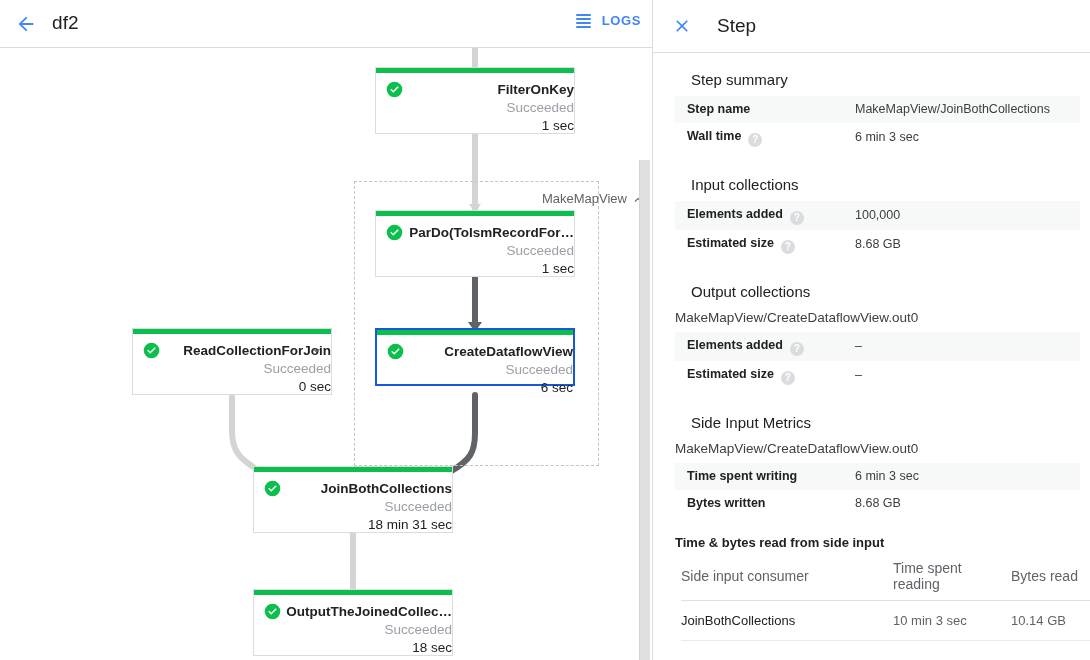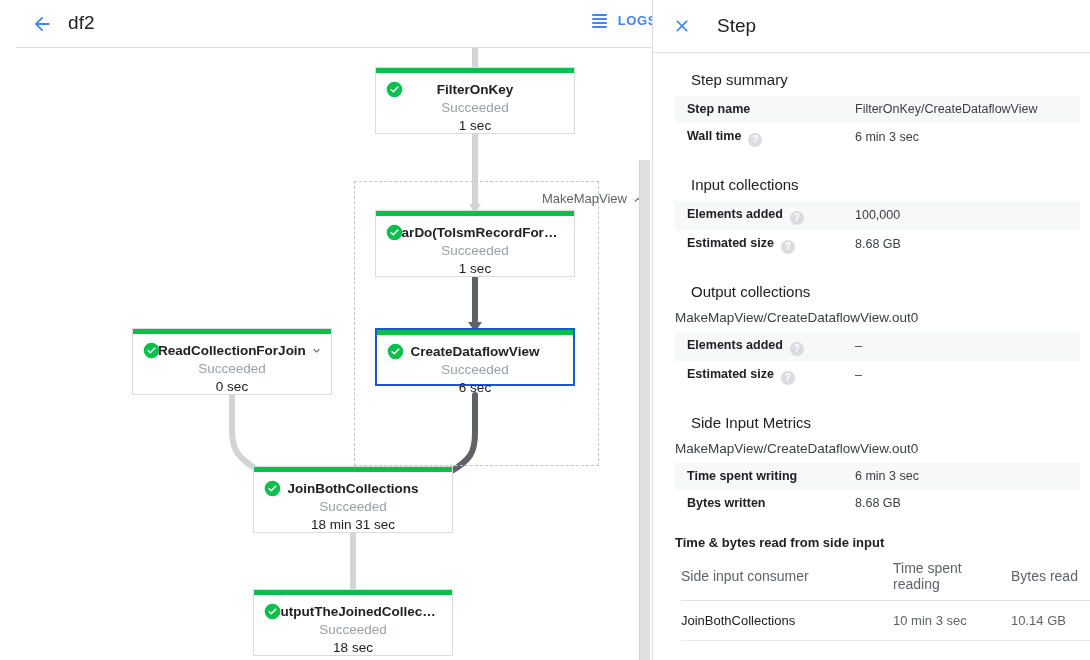--- a/index.html
+++ b/index.html
@@ -10,21 +10,21 @@
     background: #fff;
     font-family: "Liberation Sans", sans-serif;
     -webkit-font-smoothing: antialiased;
   }
   #app { position: relative; width: 1090px; height: 660px; display: flex; }
 
   
   #left { position: relative; width: 653px; height: 660px; background: #fff; }
 
   #left-header {
-    position: absolute; left: 16px; top: 0; width: 691px; height: 48px;
+    position: absolute; left: 0; top: 0; width: 691px; height: 48px;
     background: #fff; border-bottom: 1px solid #dadce0;
   }
   #back-arrow {
     position: absolute; left: 12px; top: 10px; width: 28px; height: 28px;
     display: flex; align-items: center; justify-content: center;
     cursor: pointer;
   }
   #job-title {
     position: absolute; left: 52px; top: 12px;
     font-size: 19px; color: #202124; letter-spacing: .1px;
@@ -64,21 +64,21 @@
     position: absolute;
     background: #fff;
     border: 1px solid #dadce0;
     text-align: center;
     cursor: pointer;
   }
   .node.selected { border: 2px solid #1a56db; }
   .node .statusbar {
     position: absolute; left: 0; top: 0; right: 0; height: 5px; background: #0bbf4c;
   }
-  .node .body { padding-top: 13px; padding-bottom: 10px; }
+  .node .body { padding-top: 13px; padding-bottom: 10px; text-align: right; }
   .node .nm { font-size: 13.5px; font-weight: bold; color: #202124; line-height: 17px; }
   .node .st { font-size: 13.5px; color: #9aa0a6; line-height: 19px; }
   .node .du { font-size: 13.5px; color: #202124; line-height: 18px; }
   .node .check {
     position: absolute; left: 10px; top: 13px; width: 17px; height: 17px;
   }
   .node .chev {
     position: absolute; right: 8px; top: 14px; width: 13px; height: 13px; cursor: pointer;
   }
 
@@ -320,21 +320,21 @@
       <div id="panel-title">Step</div>
     </div>
 
     <div id="panel-body">
 
       <div class="sect-title">Step summary</div>
       <table class="kv">
         <tbody>
             <tr class="alt">
           <td class="k"><span>Step name</span></td>
-          <td class="v">FilterOnKey/CreateDataflowView</td>
+          <td class="v">MakeMapView/JoinBothCollections</td>
         </tr>
         <tr>
           <td class="k"><span>Wall time</span><span class="qmark">?</span></td>
           <td class="v">6 min 3 sec</td>
         </tr>
       </tbody>
         </table>
 
       <div class="sect-title spaced">Input collections</div>
       <table class="kv">

